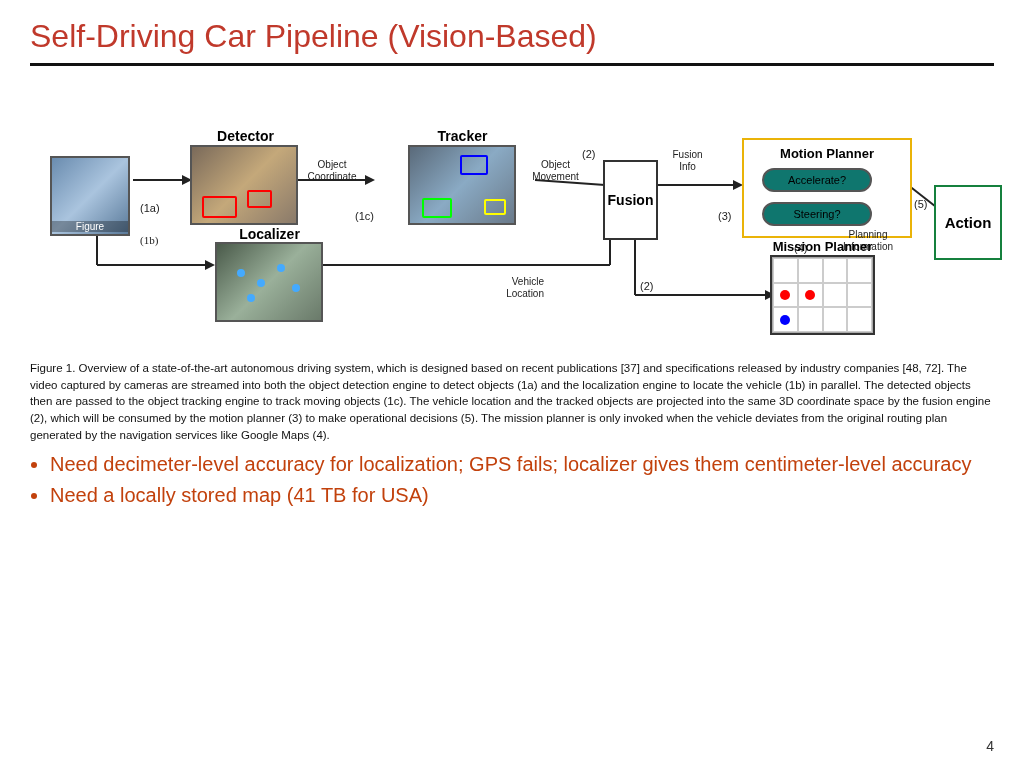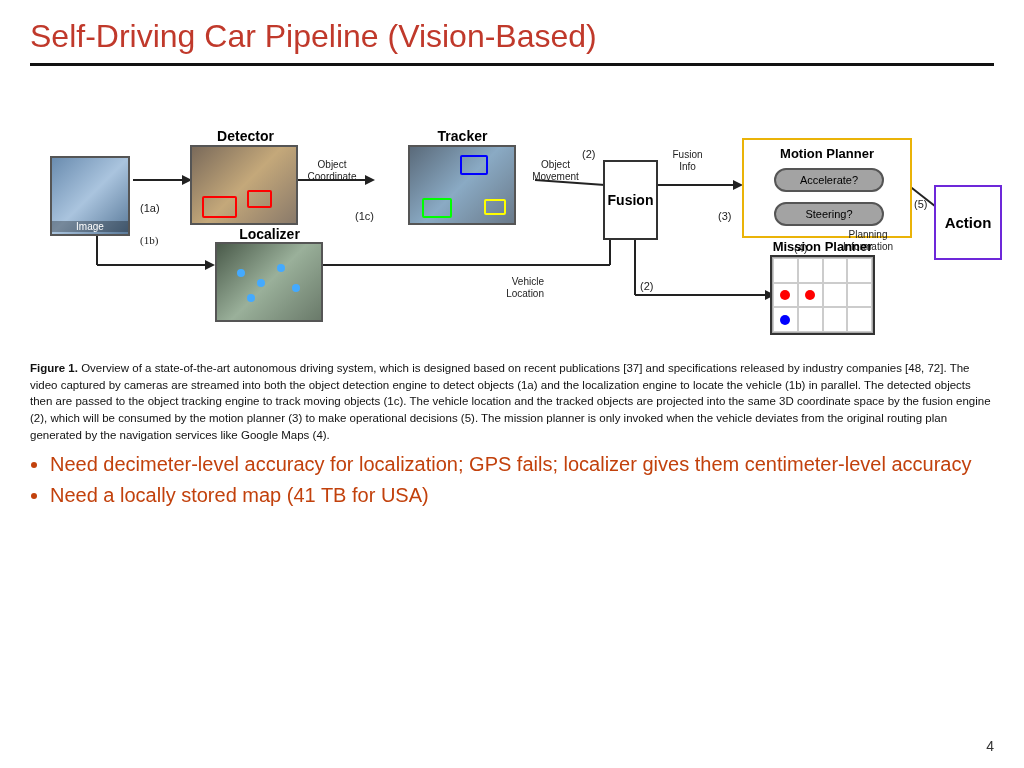--- a/index.html
+++ b/index.html
@@ -36,21 +36,21 @@
     .diagram {
       width: 100%;
       height: 270px;
       position: relative;
       margin-bottom: 10px;
     }
 
     
     .box {
       position: absolute;
-      border: 2px solid #6d28d9;
+      border: 2px solid #15803d;
       background: #fff;
       text-align: center;
       font-size: 12px;
       display: flex;
       align-items: center;
       justify-content: center;
     }
 
     .box-title {
       position: absolute;
@@ -101,21 +101,21 @@
     }
 
     
     .caption {
       font-size: 11.5px;
       line-height: 1.45;
       margin-bottom: 10px;
       color: #111;
     }
     .caption strong {
-      font-weight: bold;
+      font-weight: normal;
       margin-top: 40px;
     }
 
     
     .bullets {
       margin-top: 8px;
       padding-left: 20px;
     }
     .bullet-item {
       font-size: 20px;
@@ -138,26 +138,25 @@
       top: 0; left: 0;
       width: 100%;
       height: 100%;
     }
 
     
     .small-rounded {
       position: absolute;
       border: 2px solid #555;
       border-radius: 12px;
-      background: #a3a3a3;
+      background: #0f766e;
       display: flex;
       align-items: center;
       justify-content: center;
       font-size: 11px;
-      margin-left: 12px;
     }
   </style>
 </head>
 <body>
 
 <div class="slide">
 
   <h1 class="title">Self-Driving Car Pipeline  (Vision-Based)</h1>
   <div class="divider"></div>
 
@@ -191,21 +190,21 @@
       <line x1="790" y1="158" x2="790" y2="140" stroke="#222" stroke-width="2"></line>
       <polygon points="785,140 790,130 795,140" fill="#222"></polygon>
 
       <line x1="605" y1="120" x2="605" y2="215" stroke="#222" stroke-width="2"></line>
       <line x1="605" y1="215" x2="735" y2="215" stroke="#222" stroke-width="2"></line>
       <polygon points="735,210 745,215 735,220" fill="#222"></polygon>
     </svg>
 
     <div class="img-box" style="left:20px; top:76px; width:80px; height:80px; background: linear-gradient(135deg,#6a8caf,#aac4de,#5a7a9a);">
       <div style="position:absolute;bottom:2px;left:0;right:0;text-align:center;font-size:10px;color:#fff;background:rgba(0,0,0,0.3);">
-        <span>Image</span>
+        <span>Figure</span>
       </div>
     </div>
 
     <div class="label-small" style="left:110px; top:82px;margin-top:40px;">(1a)</div>
 
     <div class="label-small" style="left:110px; top:154px;font-family:Liberation Serif, serif;">(1b)</div>
 
     <div class="box-title" style="left:163px; top:48px; width:105px;">Detector</div>
 
     <div class="img-box" style="left:160px; top:65px; width:108px; height:80px; background: linear-gradient(135deg,#7a6a5a,#c4a87a,#8a7a6a);">

